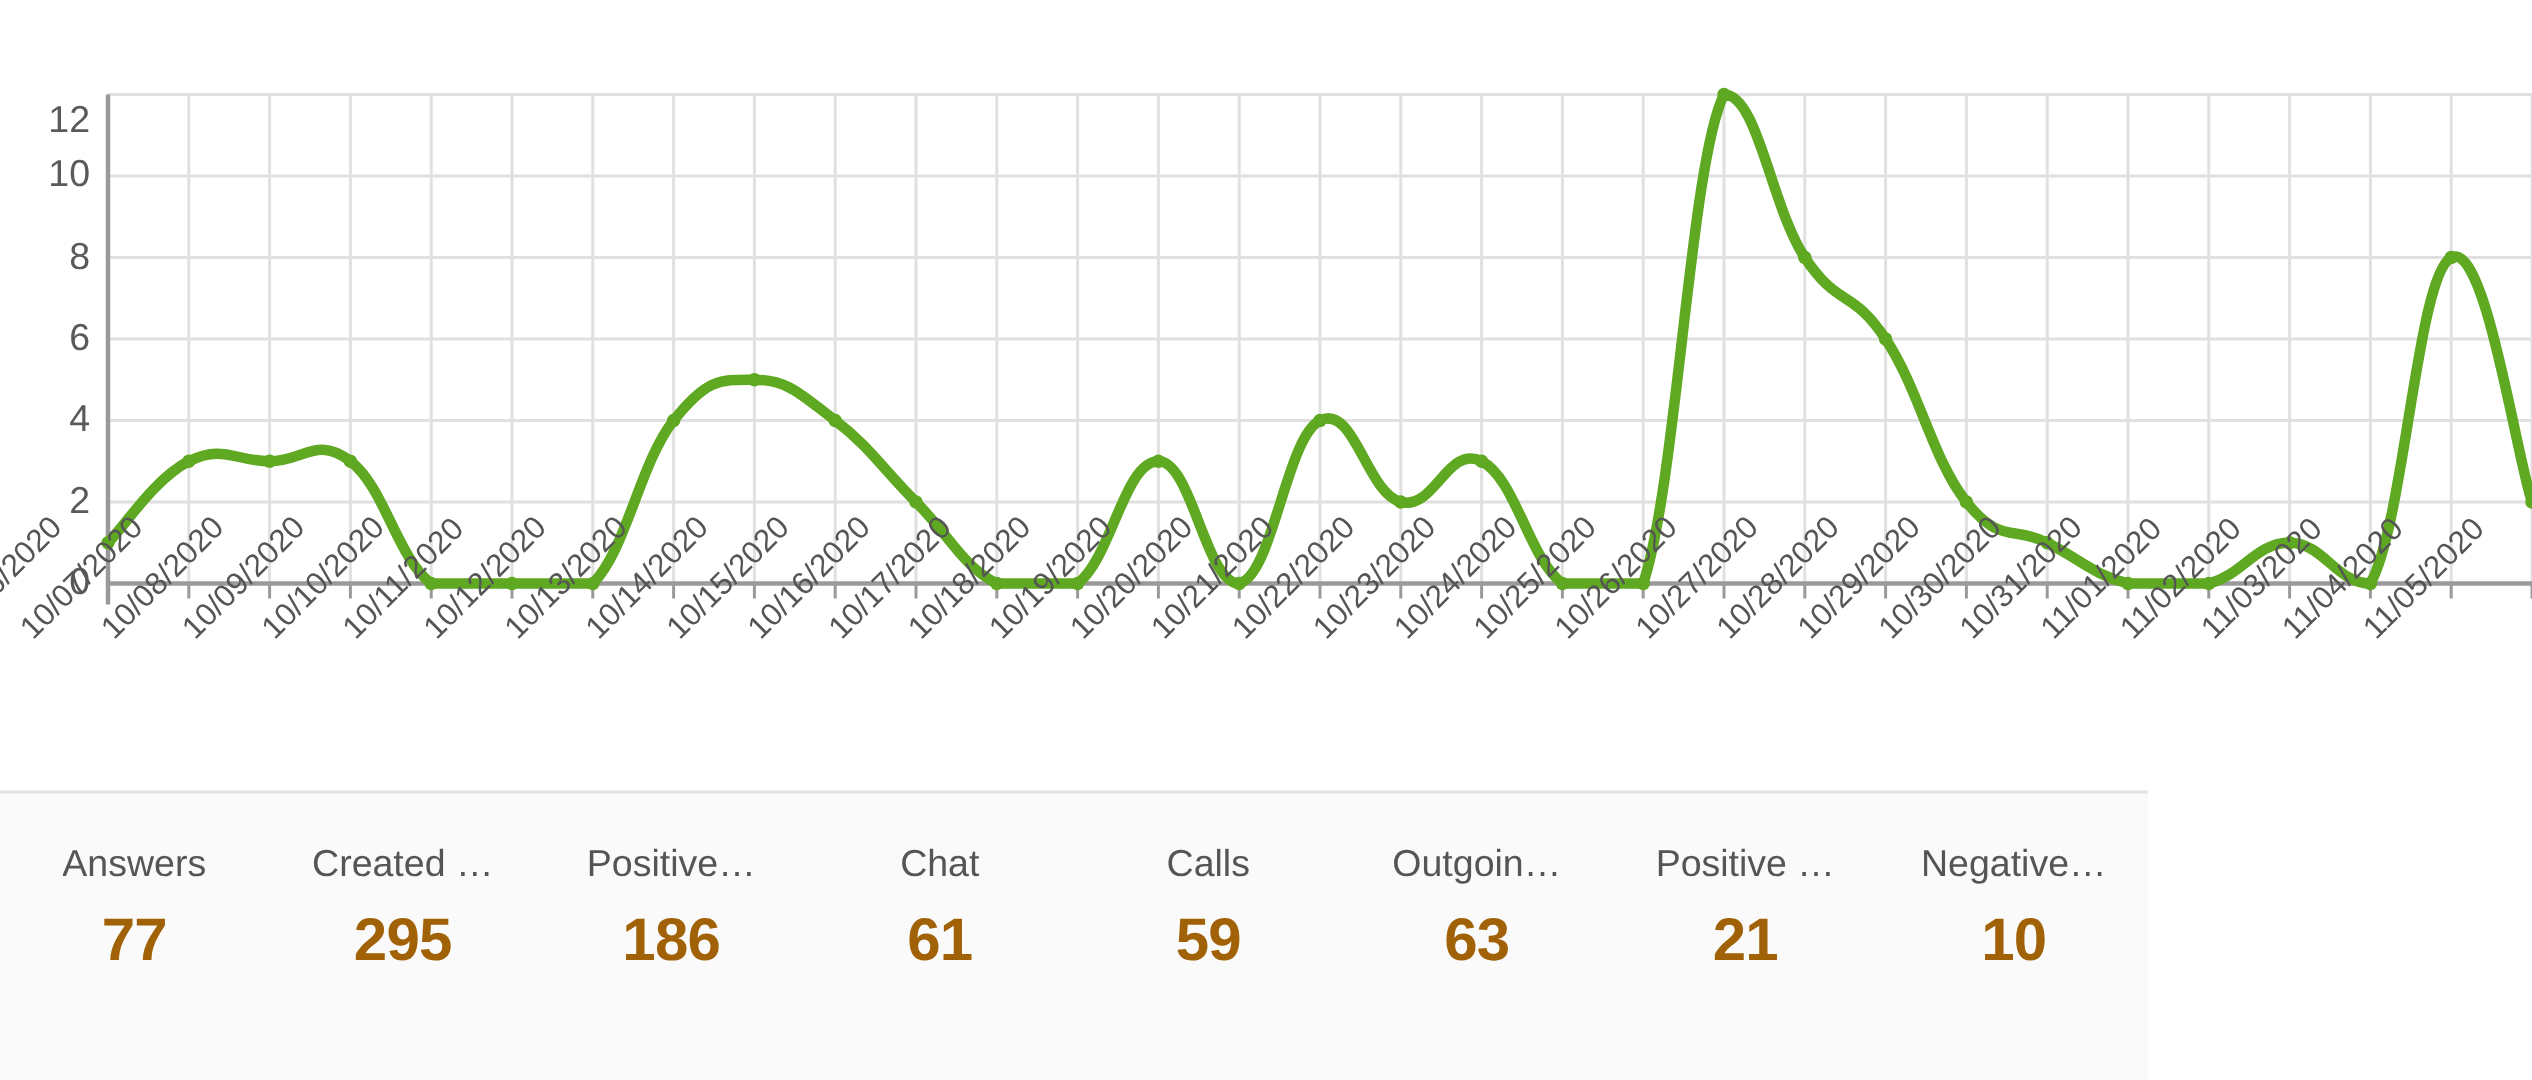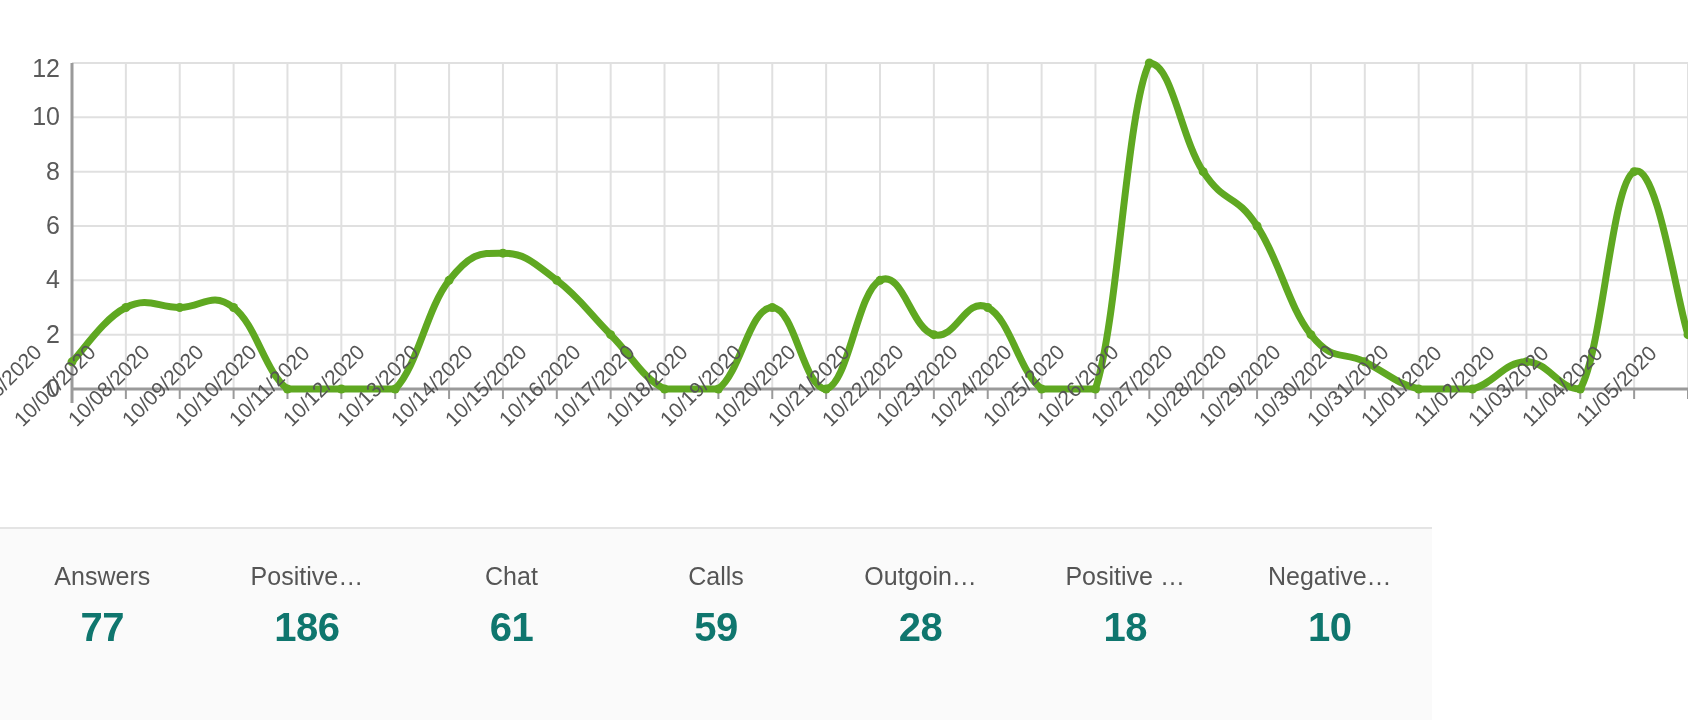--- a/index.html
+++ b/index.html
@@ -68,21 +68,21 @@
     overflow: hidden;
     text-overflow: ellipsis;
     max-width: 138px;
     text-align: center;
     line-height: 1.1;
   }
   .stat-value {
     margin-top: 14px;
     font-size: 40px;
     font-weight: bold;
-    color: #0f766e;
+    color: #a16207;
     line-height: 1.1;
     letter-spacing: -0.5px;
   }
 </style>
 </head>
 <body>
 
 <div id="root">
 
   <div class="chart-panel">
@@ -191,21 +191,21 @@
           <circle cx="1634.1333333333334" cy="171.66666666666669" r="4.5" fill="#5fa821"></circle>
           <circle cx="1688" cy="334.6666666666667" r="4.5" fill="#5fa821"></circle>
         </svg>
       <div id="ytick-layer">
           <div class="ytick-label" style="left: 14px; top: 376px;">0</div>
           <div class="ytick-label" style="left: 14px; top: 321.667px;">2</div>
           <div class="ytick-label" style="left: 14px; top: 267.333px;">4</div>
           <div class="ytick-label" style="left: 14px; top: 213px;">6</div>
           <div class="ytick-label" style="left: 14px; top: 158.667px;">8</div>
           <div class="ytick-label" style="left: 14px; top: 104.333px;">10</div>
-          <div class="ytick-label" style="left: 14px; top: 56px;">12</div>
+          <div class="ytick-label" style="left: 14px; top: 68px;">12</div>
         </div>
       <div id="xtick-layer">
           <div class="xtick-label" style="left: -44px; top: 415px;">10/06/2020</div>
           <div class="xtick-label" style="left: 9.86667px; top: 415px;">10/07/2020</div>
           <div class="xtick-label" style="left: 63.7333px; top: 415px;">10/08/2020</div>
           <div class="xtick-label" style="left: 117.6px; top: 415px;">10/09/2020</div>
           <div class="xtick-label" style="left: 171.467px; top: 415px;">10/10/2020</div>
           <div class="xtick-label" style="left: 225.333px; top: 415px;">10/11/2020</div>
           <div class="xtick-label" style="left: 279.2px; top: 415px;">10/12/2020</div>
           <div class="xtick-label" style="left: 333.067px; top: 415px;">10/13/2020</div>
@@ -235,38 +235,42 @@
         </div>
     </div>
   </div>
 
   <div class="stats-bar" id="stats-bar">
       <div class="stat-cell">
         <div class="stat-label">Answers</div>
         <div class="stat-value">77</div>
       </div>
       <div class="stat-cell">
+        <div class="stat-label">Created …</div>
+        <div class="stat-value">295</div>
+      </div>
+      <div class="stat-cell">
         <div class="stat-label">Positive…</div>
         <div class="stat-value">186</div>
       </div>
       <div class="stat-cell">
         <div class="stat-label">Chat</div>
         <div class="stat-value">61</div>
       </div>
       <div class="stat-cell">
         <div class="stat-label">Calls</div>
         <div class="stat-value">59</div>
       </div>
       <div class="stat-cell">
         <div class="stat-label">Outgoin…</div>
-        <div class="stat-value">28</div>
+        <div class="stat-value">63</div>
       </div>
       <div class="stat-cell">
         <div class="stat-label">Positive …</div>
-        <div class="stat-value">18</div>
+        <div class="stat-value">21</div>
       </div>
       <div class="stat-cell">
         <div class="stat-label">Negative…</div>
         <div class="stat-value">10</div>
       </div>
     </div>
 
 </div>
 
 </body></html>

